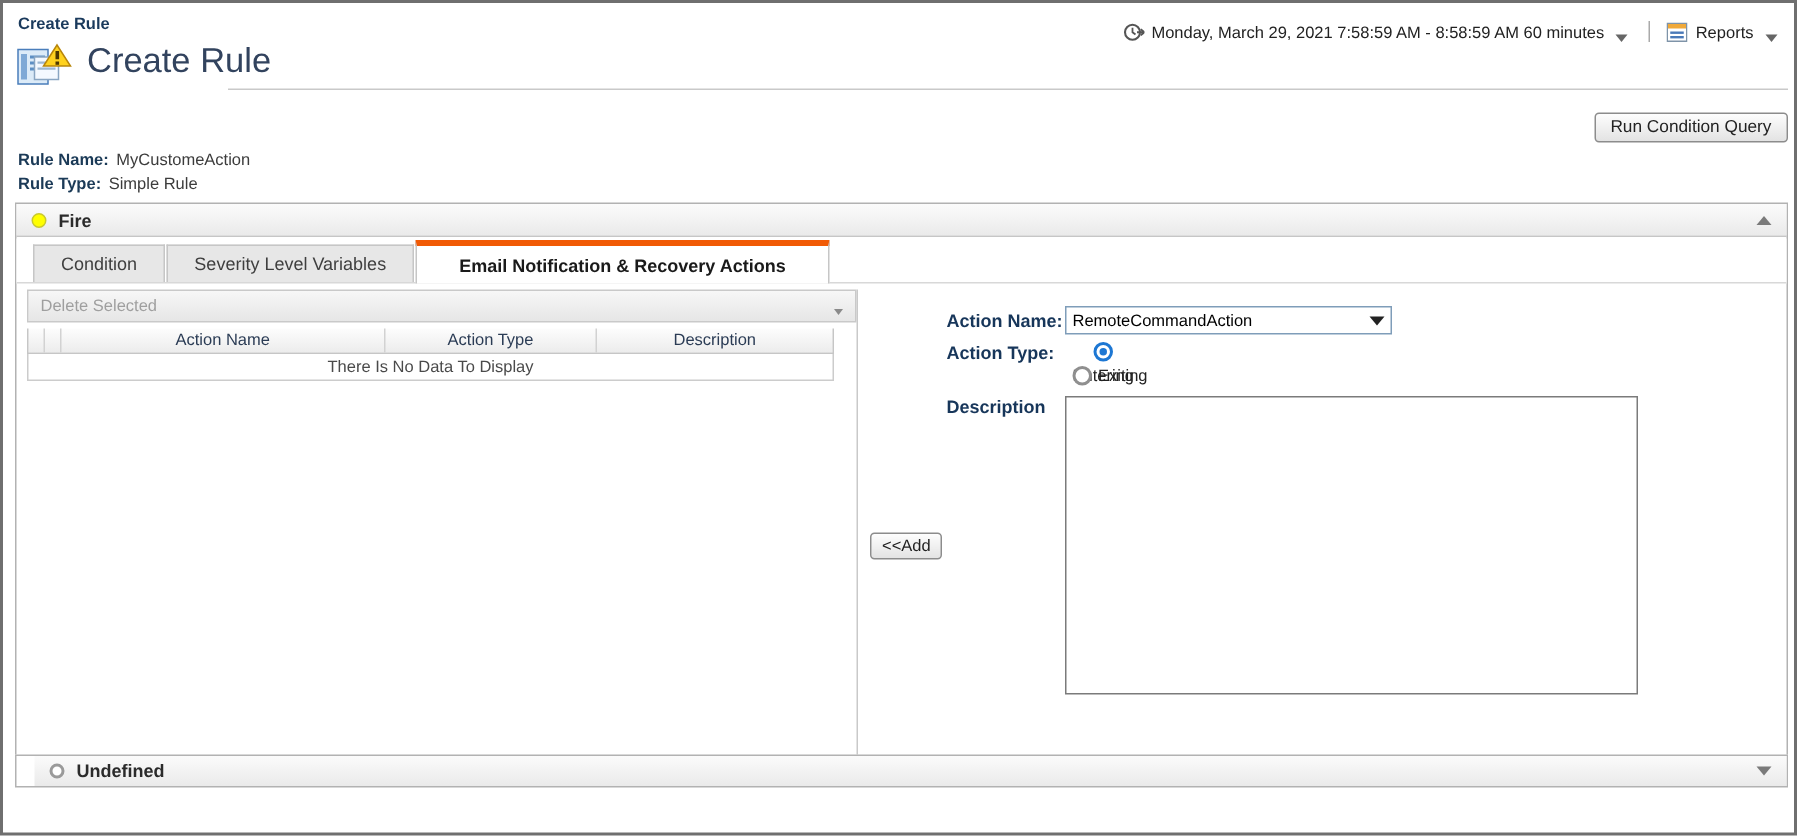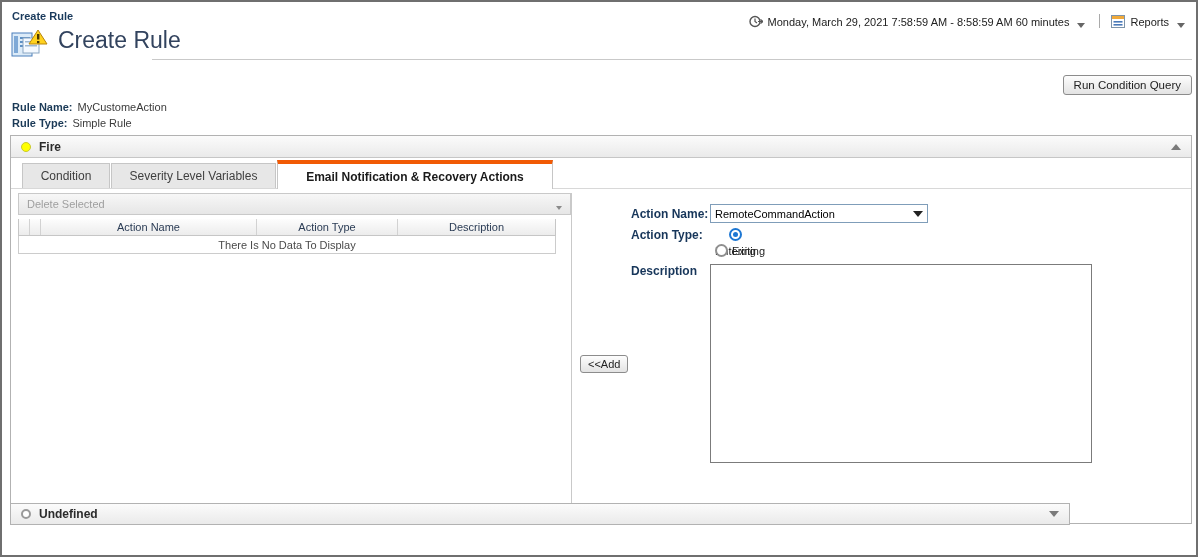--- a/index.html
+++ b/index.html
@@ -33,21 +33,21 @@
     background: linear-gradient(#fdfdfd, #e3e3e3);
     border: 1px solid #8c8c8c; border-radius: 3px;
     font-size: 11.5px; color: #222; font-family: "Liberation Sans", sans-serif;
     padding: 3px 10px; cursor: default;
   }
   .run-query-btn { right: 4px; top: 73px; }
 
   
   .section { border: 1px solid #b2b2b2; background: #fff; }
   .fire-section { left: 8px; top: 133px; width: 1182px; height: 389px; }
-  .undef-section { left: 8px; top: 501px; width: 1060px; height: 22px; }
+  .undef-section { left: 8px; top: 501px; width: 1182px; height: 22px; padding-left: 12px; }
   .section-header {
     display: flex; align-items: center; height: 22px; padding: 0 10px;
     background: linear-gradient(#fbfbfb, #eaeaea);
   }
   .fire-section .section-header { border-bottom: 1px solid #c6c6c6; }
   .section-title { font-size: 12px; font-weight: bold; color: #2b2b2b; margin-left: 8px; }
   .dot-yellow { width: 10px; height: 10px; border-radius: 50%; background: #ffff00; border: 1px solid #c9c92e; }
   .circle-gray { width: 10px; height: 10px; border-radius: 50%; background: #fff; border: 2px solid #9a9a9a; }
   .tri-up { margin-left: auto; width: 0; height: 0; border-left: 5px solid transparent; border-right: 5px solid transparent; border-bottom: 6px solid #7a7a7a; }
   .tri-down { margin-left: auto; width: 0; height: 0; border-left: 5px solid transparent; border-right: 5px solid transparent; border-top: 6px solid #7a7a7a; }

